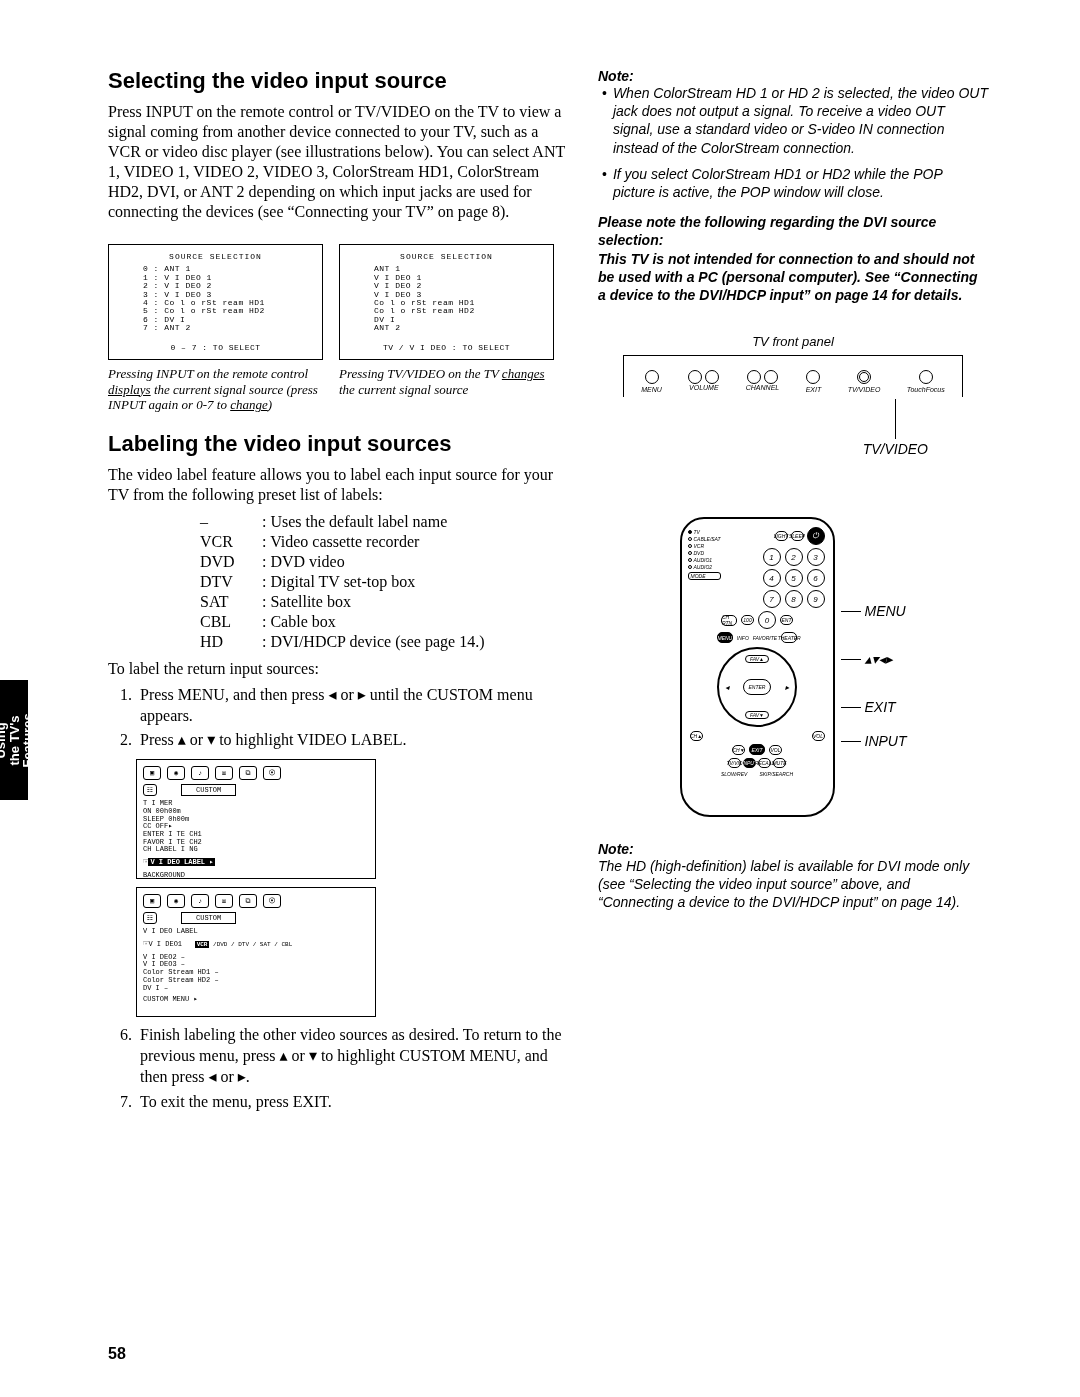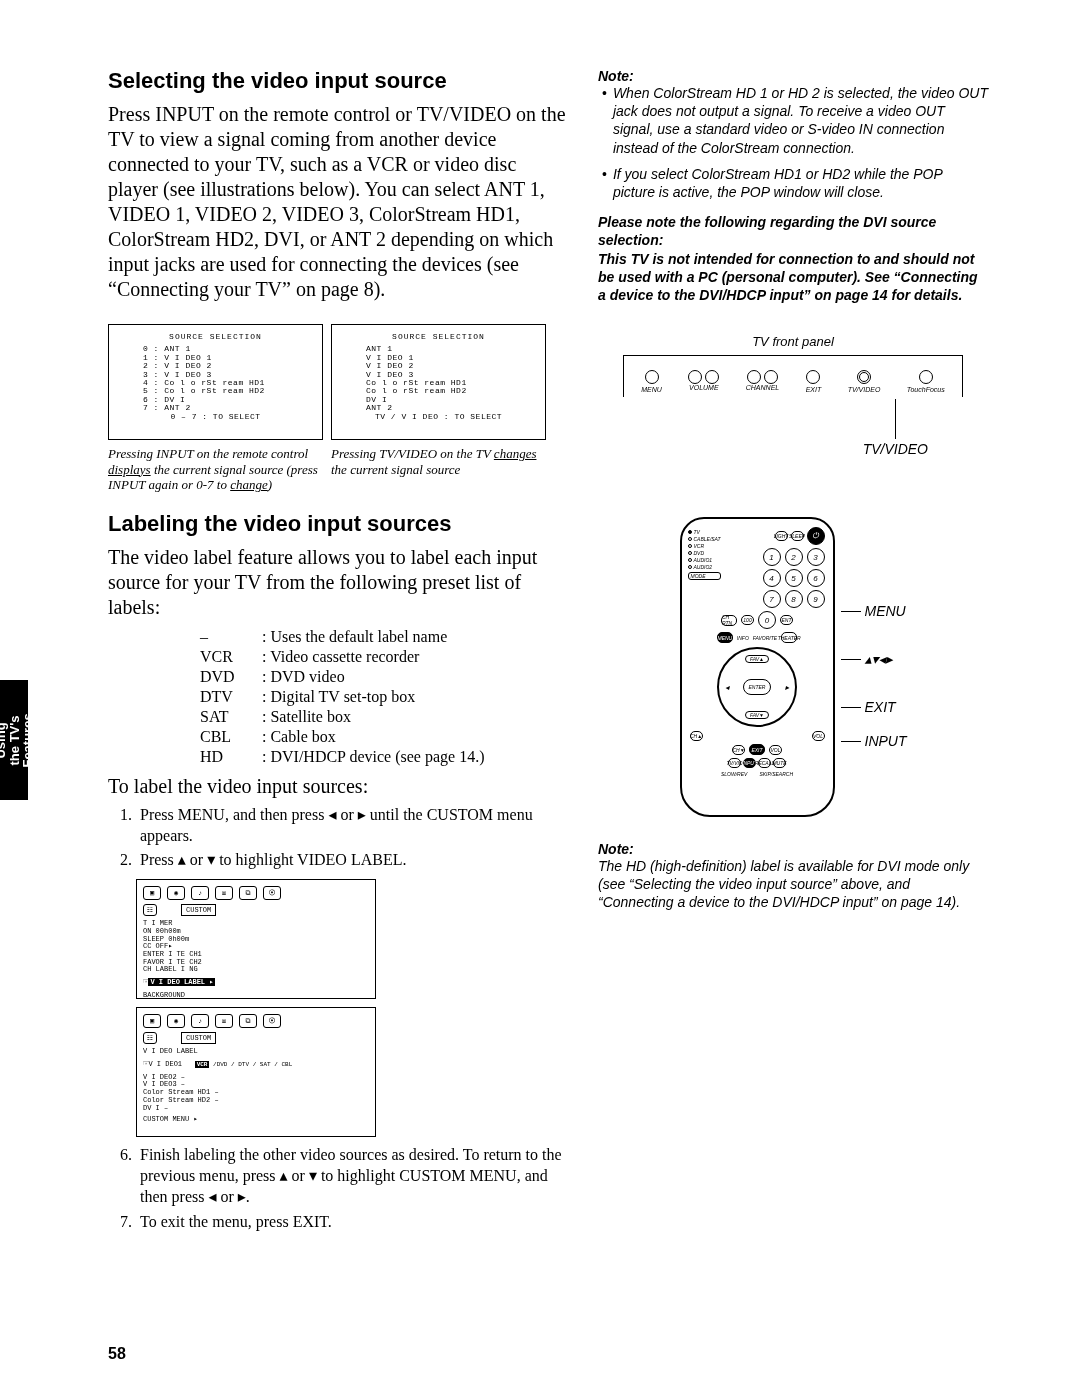--- a/index.html
+++ b/index.html
@@ -17,36 +17,36 @@
     font-weight: bold;
     font-size: 22px;
     margin-bottom: 8px;
   }
   .two-col {
     display: flex;
     gap: 28px;
   }
   .left-col { width: 462px; }
   .right-col { width: 390px; font-family: Arial, Helvetica, sans-serif; font-size: 14px; font-style: italic; }
-  p.body { font-size: 20px; line-height: 1.25; margin-bottom: 6px; }
-  .osd-row { display: flex; gap: 8px; margin: 22px 0 6px 0; }
+  p.body { font-size: 16px; line-height: 1.25; margin-bottom: 6px; }
+  .osd-row { display: flex; gap: 16px; margin: 22px 0 6px 0; }
   .osd-box {
     border: 1.5px solid #000;
     width: 215px;
     height: 116px;
     padding: 8px 6px 4px 6px;
     position: relative;
     font-family: 'Courier New', monospace;
     font-size: 8px;
     line-height: 1.05;
     letter-spacing: 0.5px;
   }
   .osd-box .osd-title { text-align: center; margin-bottom: 4px; letter-spacing: 1px; }
   .osd-box .osd-list { margin-left: 28px; }
-  .osd-box .osd-foot { position: absolute; bottom: 18px; left: 0; right: 0; text-align: center; }
+  .osd-box .osd-foot { position: absolute; bottom: 7px; left: 0; right: 0; text-align: center; }
   .osd-caption { font-style: italic; font-size: 13px; width: 215px; line-height: 1.2; margin-top: 6px; }
   .osd-caption .u { text-decoration: underline; }
   .note-block { margin-bottom: 12px; }
   .note-title { font-weight: bold; }
   .note-body { font-style: italic; font-size: 14px; line-height: 1.3; }
   .bullet { display: flex; gap: 6px; margin-left: 4px; }
   .bullet::before { content: "•"; font-style: normal; }
   .label-table { margin: 6px 0 6px 90px; font-size: 16px; }
   .label-table tr td { padding: 0 10px 0 0; vertical-align: top; }
   ol.steps { margin-left: 28px; font-size: 16px; line-height: 1.3; }
@@ -57,21 +57,21 @@
     width: 240px;
     height: 120px;
     margin: 8px 0 8px 28px;
     position: relative;
     font-family: 'Courier New', monospace;
     font-size: 8px;
     padding: 6px;
   }
   .icon-row { display: flex; gap: 6px; margin-bottom: 4px; }
   .icon-sq { width: 18px; height: 14px; border: 1px solid #000; border-radius: 3px; display:flex; align-items:center; justify-content:center; font-size:7px;}
-  .custom-sub { border: 1px solid #000; display: inline-block; padding: 1px 4px; margin-left: 22px; font-size: 7px; }
+  .custom-sub { border: 1px solid #000; display: inline-block; padding: 1px 14px; margin-left: 22px; font-size: 7px; }
   .custom-list { margin-top: 4px; font-size: 7px; line-height: 1.1; }
   .hl { background: #000; color: #fff; padding: 0 2px; font-weight: bold; }
   .hand { font-size: 9px; }
 
   .side-tab {
     position: absolute;
     left: 0;
     top: 680px;
     width: 28px;
     height: 120px;
@@ -221,21 +221,21 @@
           <tr>
             <td style="width:60px">CBL</td>
             <td>: Cable box</td>
           </tr>
           <tr>
             <td style="width:60px">HD</td>
             <td>: DVI/HDCP device (see page 14.)</td>
           </tr>
         </tbody>
       </table>
-    <p class="body">To label the video input sources:</p>
+    <p class="body">To label the return input sources:</p>
     <ol class="steps">
       <li>Press MENU, and then press ◂ or ▸ until the CUSTOM menu appears.</li>
       <li>Press ▴ or ▾ to highlight VIDEO LABEL.</li>
     </ol>
 
     <div class="custom-box">
       <div class="icon-row">
         <span class="icon-sq">▣</span>
         <span class="icon-sq">◉</span>
         <span class="icon-sq">♪</span>

